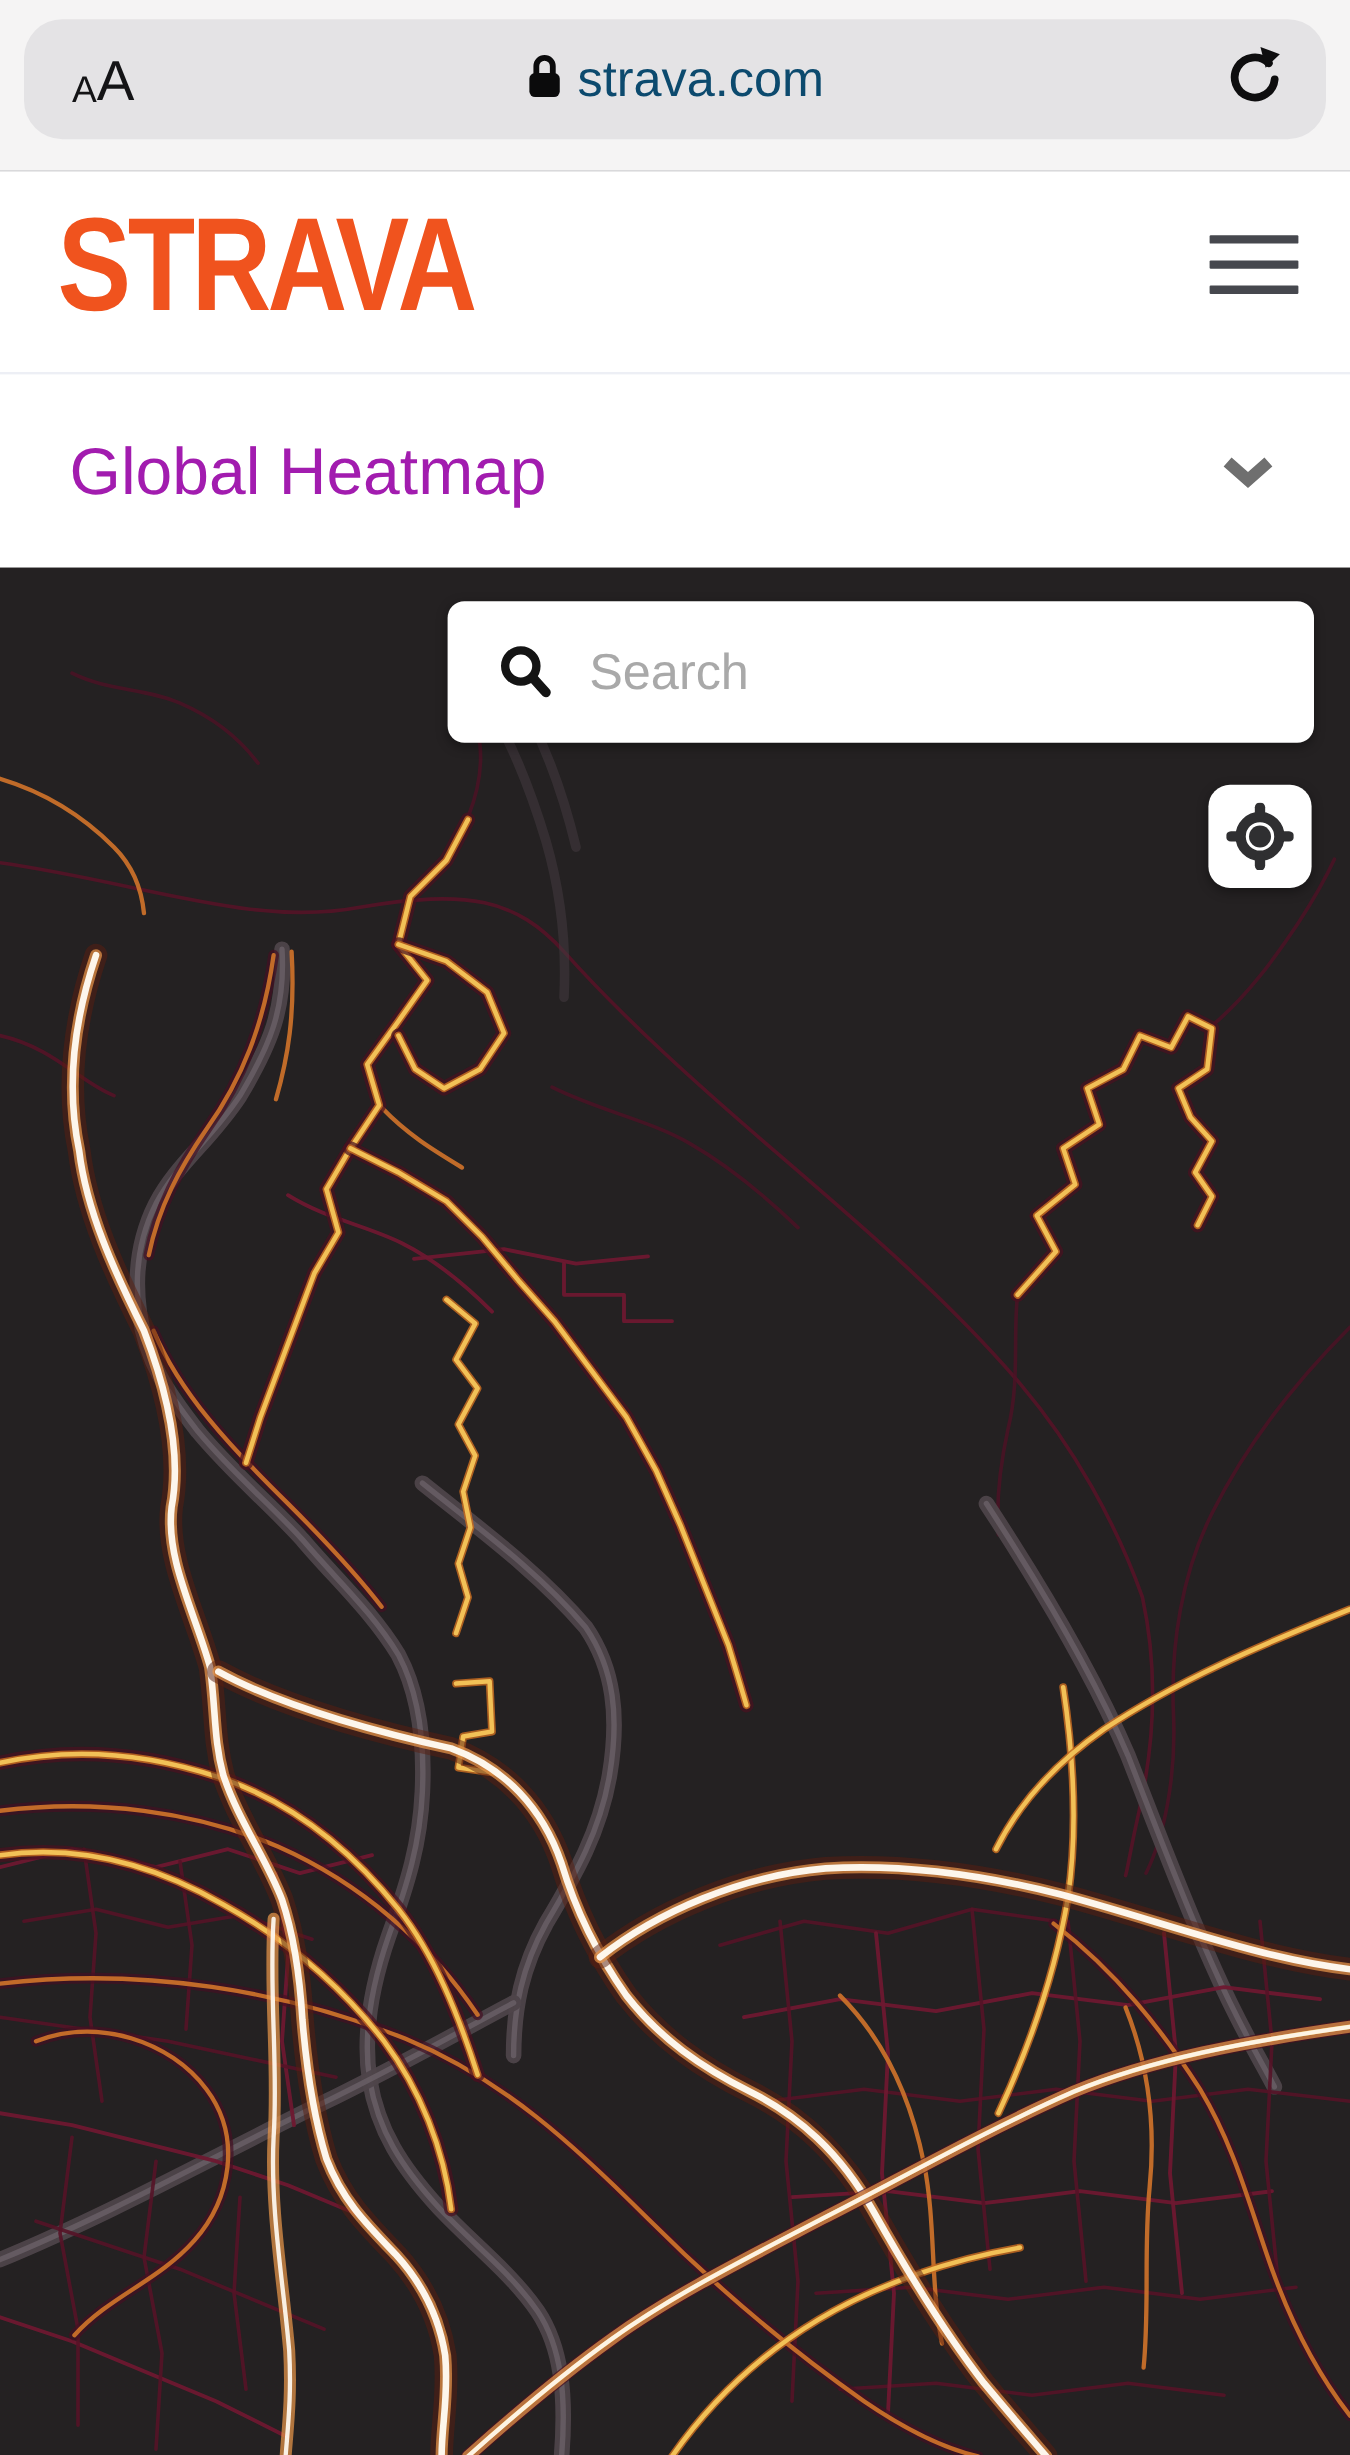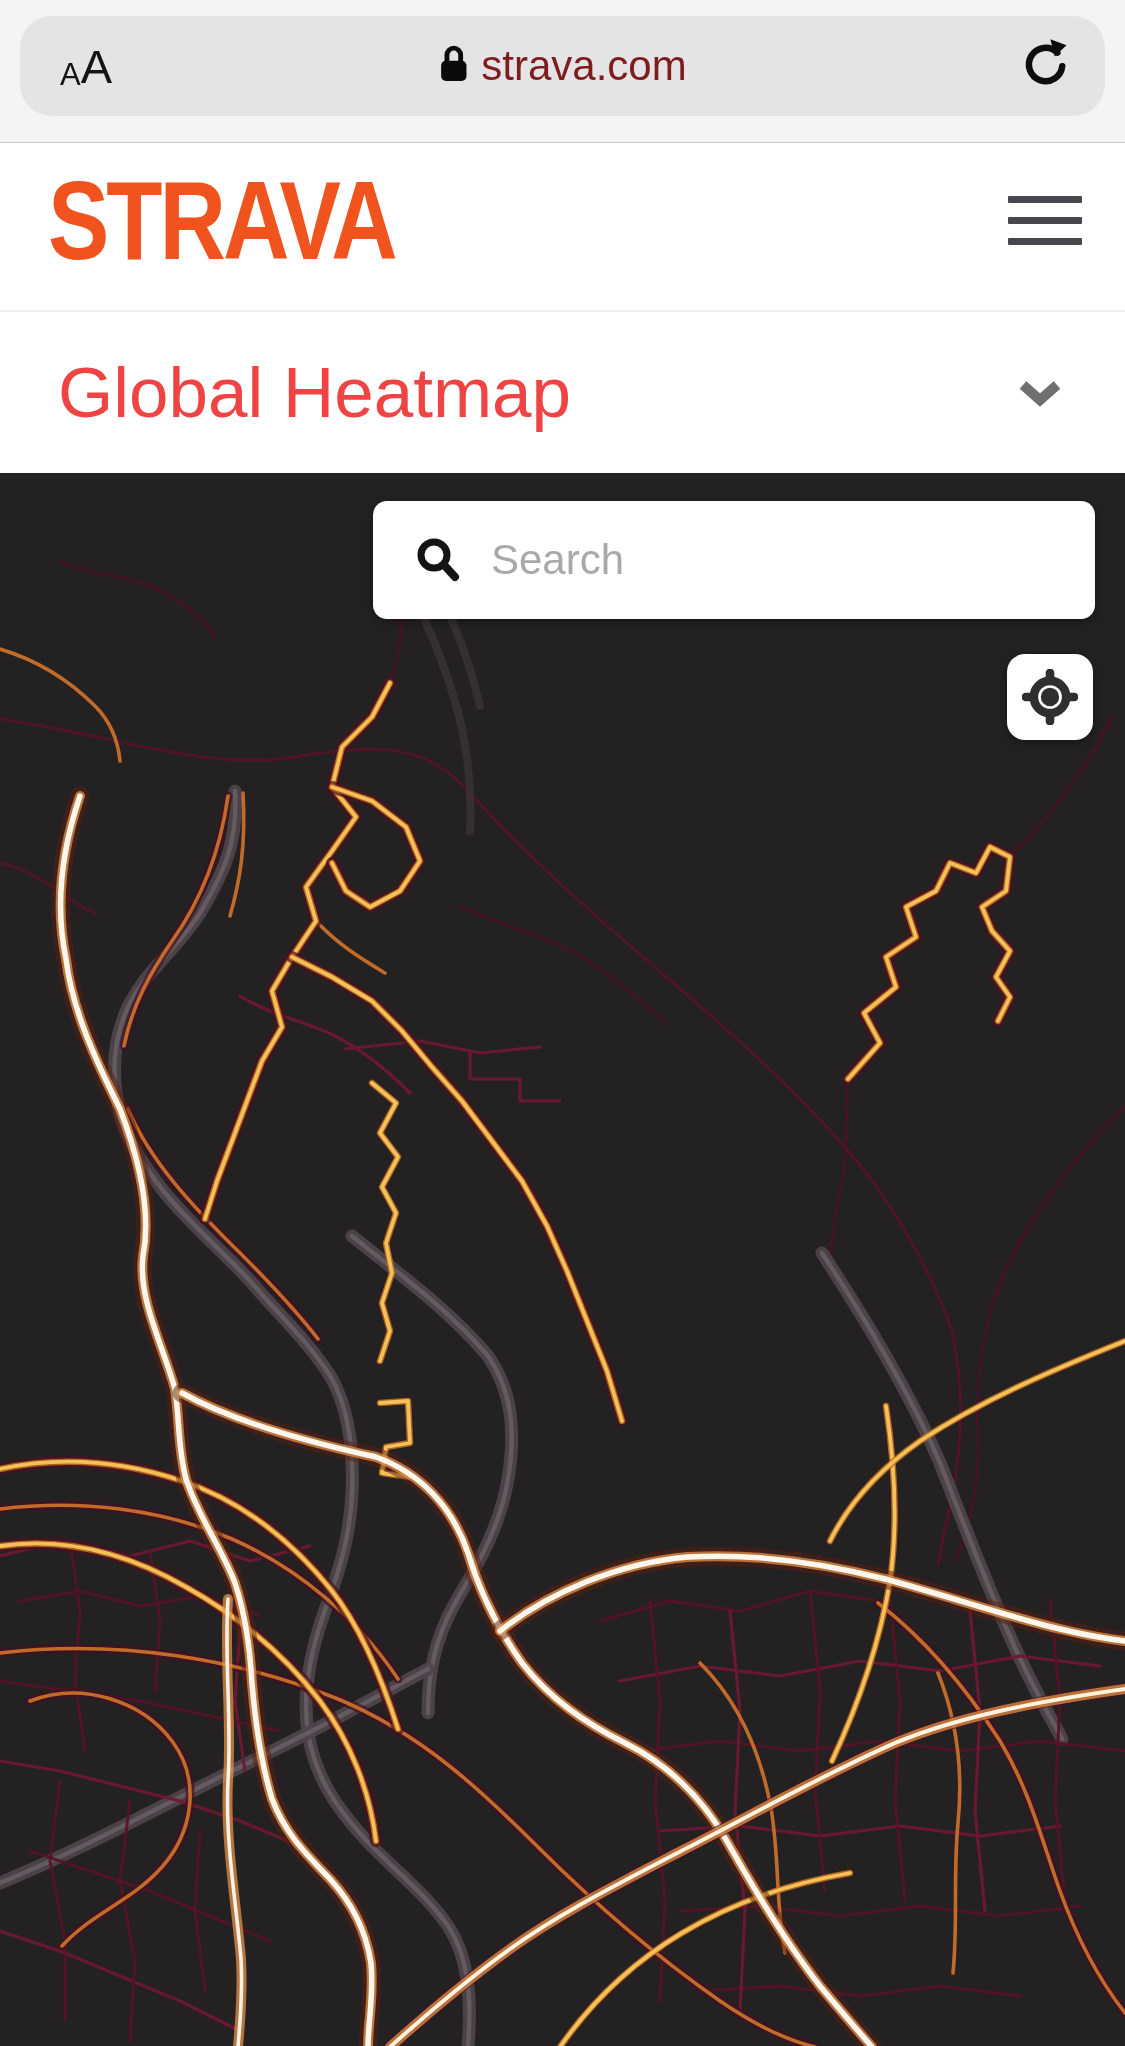--- a/index.html
+++ b/index.html
@@ -19,35 +19,35 @@
   
   .safari-bar{height:143px;background:#f5f4f4;border-bottom:1px solid #c7c7ca;position:relative;}
   .url-pill{position:absolute;left:20px;right:20px;top:16px;height:100px;border-radius:32px;
     background:#e4e3e5;display:flex;align-items:center;}
   .text-size{position:absolute;left:40px;top:0;height:100px;display:flex;align-items:flex-end;
     padding-bottom:26px;color:#141416;}
   .text-size .a-small{font-size:31px;line-height:1;}
   .text-size .a-large{font-size:47px;line-height:1;}
   .domain-wrap{position:absolute;left:50%;top:0;height:100px;transform:translateX(-50%);
     display:flex;align-items:center;gap:13px;}
-  .domain-text{font-size:42px;color:#7f1d1d;}
+  .domain-text{font-size:42px;color:#0c4a6e;}
   .reload-wrap{position:absolute;right:34px;top:0;height:100px;display:flex;align-items:center;}
 
   
   .strava-header{height:169px;background:#fff;border-bottom:2px solid #edeff5;
     display:flex;align-items:center;justify-content:space-between;padding:0 43px 12px 48px;position:relative;}
   .strava-logo{color:var(--strava-orange,#f0531e);font-weight:700;font-size:92px;letter-spacing:-3px;
     transform:scaleY(1.2);transform-origin:left center;line-height:1;user-select:none;}
   .hamburger{width:74px;display:flex;flex-direction:column;gap:14px;cursor:pointer;}
   .hamburger span{display:block;height:7px;background:#46484e;border-radius:1px;}
 
   
   .title-bar{height:161px;background:#fff;display:flex;align-items:center;justify-content:space-between;
     padding:0 63px 0 58px;}
-  .page-title{font-size:71px;color:#ef4444;letter-spacing:0;}
+  .page-title{font-size:55px;color:#a21caf;letter-spacing:0;}
   .chev-btn{width:44px;height:40px;display:flex;align-items:center;justify-content:center;cursor:pointer;}
 
   
   .map{position:relative;width:1125px;height:1619px;background:var(--map-background,#242122);overflow:hidden;}
   .map svg.heat{position:absolute;left:0;top:0;}
   #heatmap path{fill:none;stroke-linecap:round;stroke-linejoin:round;}
   #heatmap .patch{stroke:none;}
   .hm {stroke:var(--heat-maroon,#551327);stroke-width:3;opacity:.9;}
   .hm2{stroke:#6e1830;stroke-width:3.2;opacity:.95;}
   .hmf{stroke:#4e1126;stroke-width:3;opacity:.8;}

